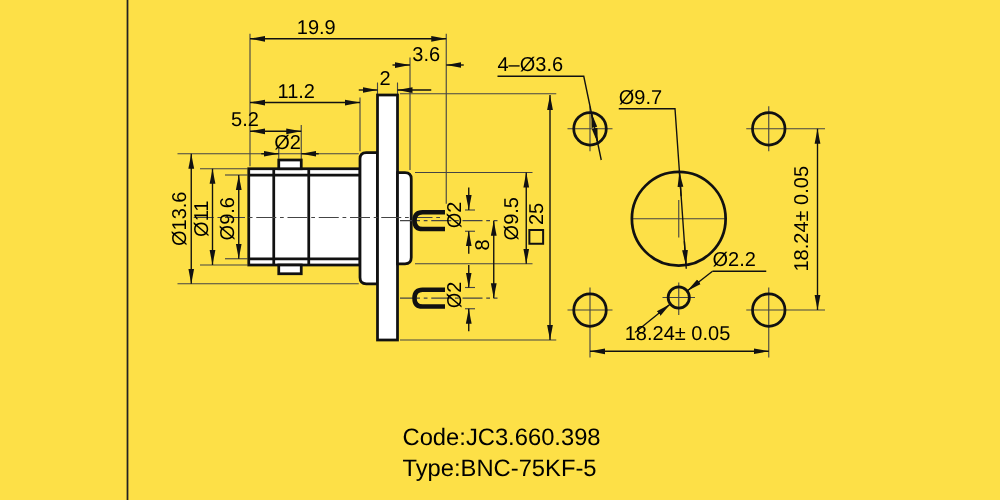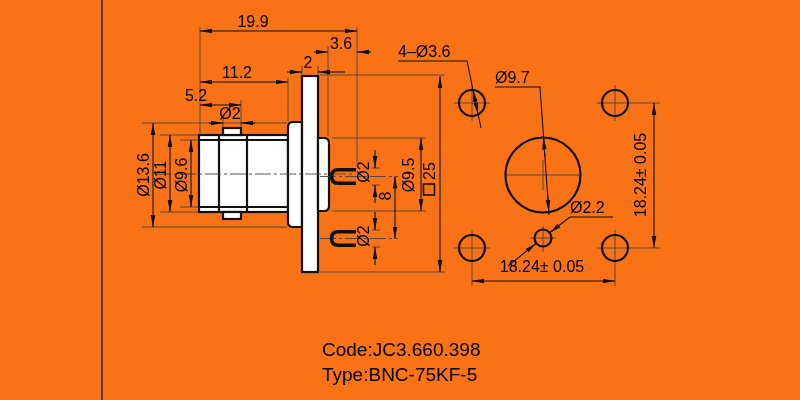--- a/index.html
+++ b/index.html
@@ -1,16 +1,16 @@
 <!DOCTYPE html>
 <html><head>
 <meta charset="utf-8">
 <style>
   html,body{margin:0;padding:0;background:#ffffff;}
-  .stage{position:relative;width:800px;height:400px;background:#f97316;overflow:hidden;
+  .stage{position:relative;width:800px;height:400px;background:#fde047;overflow:hidden;
          font-family:"Liberation Sans", sans-serif;}
   svg{position:absolute;left:0;top:0;}
   .ext{stroke:#444;stroke-width:0.9;fill:none;}
   .cl{stroke:#444;stroke-width:0.9;fill:none;stroke-dasharray:16 3 3 3;}
   .ol{stroke:#111;stroke-width:2.2;fill:none;stroke-linejoin:miter;}
   .olf{stroke:#111;stroke-width:2.2;fill:#fff;stroke-linejoin:miter;}
   .dim{stroke:#111;stroke-width:1.1;fill:none;}
   .pin{stroke:#111;stroke-width:3.6;fill:none;}
   .frame{stroke:#222;stroke-width:1.4;}
   text.d{font:16px "Liberation Sans", sans-serif;fill:#000;}

